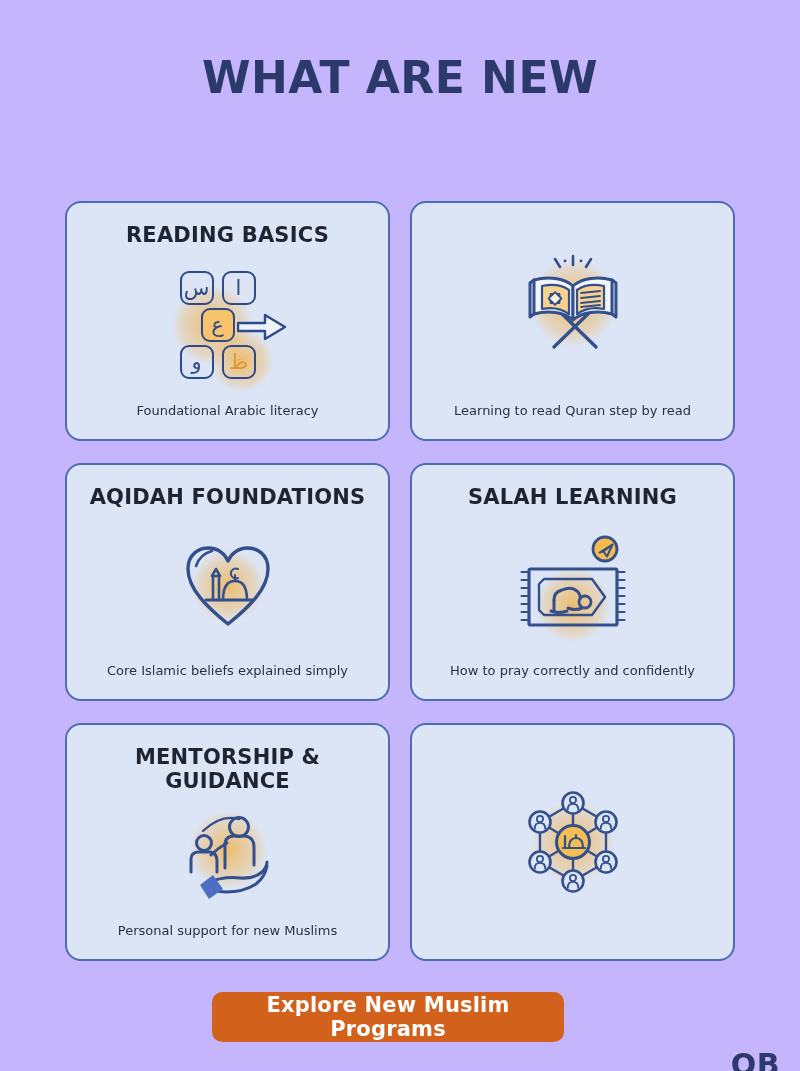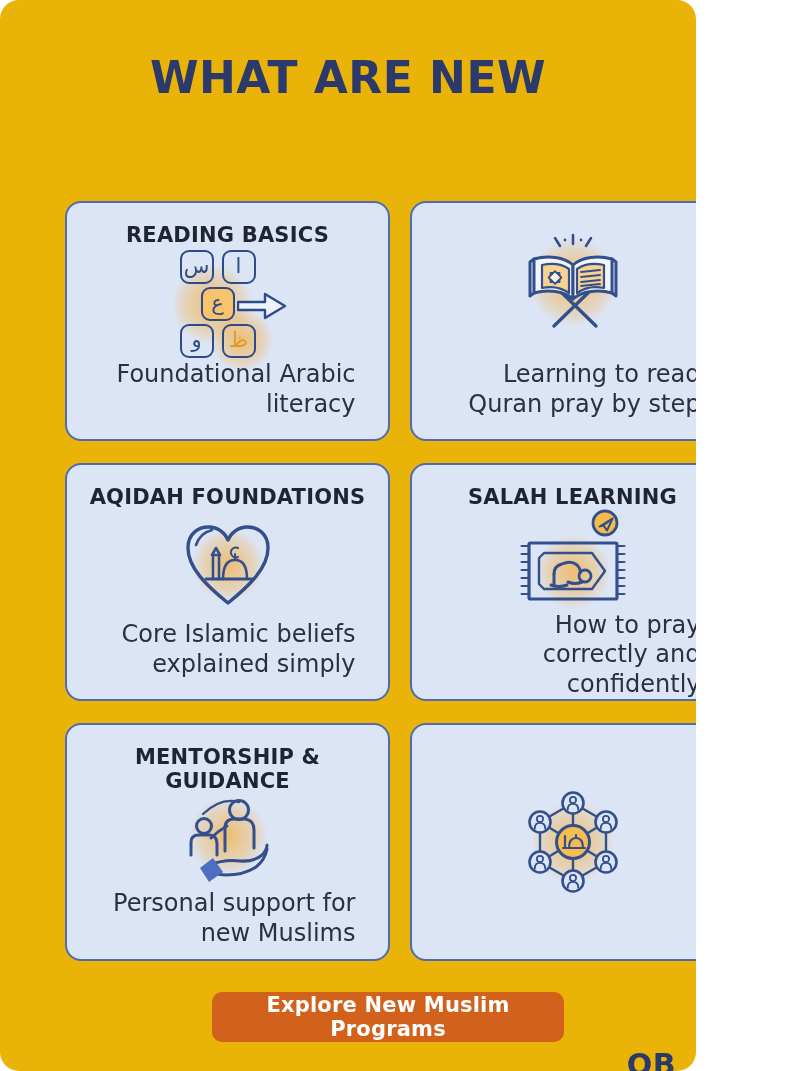--- a/index.html
+++ b/index.html
@@ -1,20 +1,19 @@
 <!DOCTYPE html>
 <html><head>
 <meta charset="utf-8">
 <style>
   html,body{margin:0;padding:0;}
   .page{
-    position:relative; width:696px; height:1071px; overflow:hidden;
-    background:#eab308;
+    position:relative; width:800px; height:1071px; overflow:hidden;
+    background:#c4b5fd;
     font-family:"DejaVu Sans", sans-serif;
-    border-radius:19px;
   }
   .bg-pattern{position:absolute; inset:0; z-index:-2;}
   
   .title{
     position:absolute; top:52px; left:0; width:100%;
     text-align:center; color:#2b3a6b; font-weight:800;
     font-size:44px; line-height:1.2; letter-spacing:.5px; margin:0;
   }
   .title span{display:block;}
   
@@ -33,21 +32,21 @@
     position:absolute; top:-26px; left:calc(50% - 4.5px);
     width:9px; height:30px; background:#3c5ca6; z-index:-1;
   }
   .card h2{
     margin:20px auto 0; max-width:292px;
     font-size:21px; font-weight:700; letter-spacing:.2px;
     color:#1f2430; text-align:center; line-height:1.15;
   }
   .card p{
     margin:0 auto 20px; max-width:256px;
-    font-size:24px; color:#2a3040; text-align:right; line-height:1.22;
+    font-size:13px; color:#2a3040; text-align:center; line-height:1.22;
   }
   .icon-box{
     position:relative; flex:1; display:flex; align-items:center; justify-content:center;
     width:100%;
   }
   .icon-box svg{position:relative;}
   .glow{
     position:absolute; left:50%; top:50%; transform:translate(-50%,-50%);
     width:88px; height:88px; border-radius:50%;
     background:radial-gradient(circle, rgba(245,173,60,.72) 0%, rgba(245,173,60,.28) 52%, rgba(245,173,60,0) 72%);
@@ -153,21 +152,21 @@
           <g stroke-width="1.8">
             <path d="M60,39 L79,37 M60,44 L79,42 M60,49 L79,47 M60,53 L79,51"></path>
           </g>
           <g stroke-width="2.6">
             <path d="M39,13 L34,5 M52,11 L52,2 M65,13 L70,5"></path>
             <circle cx="44" cy="7" r="1.4" fill="#33508c" stroke="none"></circle>
             <circle cx="60" cy="7" r="1.4" fill="#33508c" stroke="none"></circle>
           </g>
         </svg>
       </div>
-      <p>Learning to read Quran pray by step</p>
+      <p>Learning to read Quran step by read</p>
     </section>
 
     <section class="card">
       <div class="connector"></div>
       <h2>AQIDAH FOUNDATIONS</h2>
       <div class="icon-box">
         <div class="glow" style="width:72px;height:72px;"></div>
         <svg width="100" height="90" viewBox="0 0 100 90" fill="none" stroke="#33508c" stroke-linecap="round" stroke-linejoin="round">
           <path stroke-width="3.4" d="M50,83 C29,66 10,48 10,28 C10,13 21,7 30.5,7 C40,7 47,13 50,20 C53,13 60,7 69.5,7 C79,7 90,13 90,28 C90,48 71,66 50,83 Z"></path>
           <path stroke-width="2.6" d="M18,25 Q22,13 34,10"></path>

